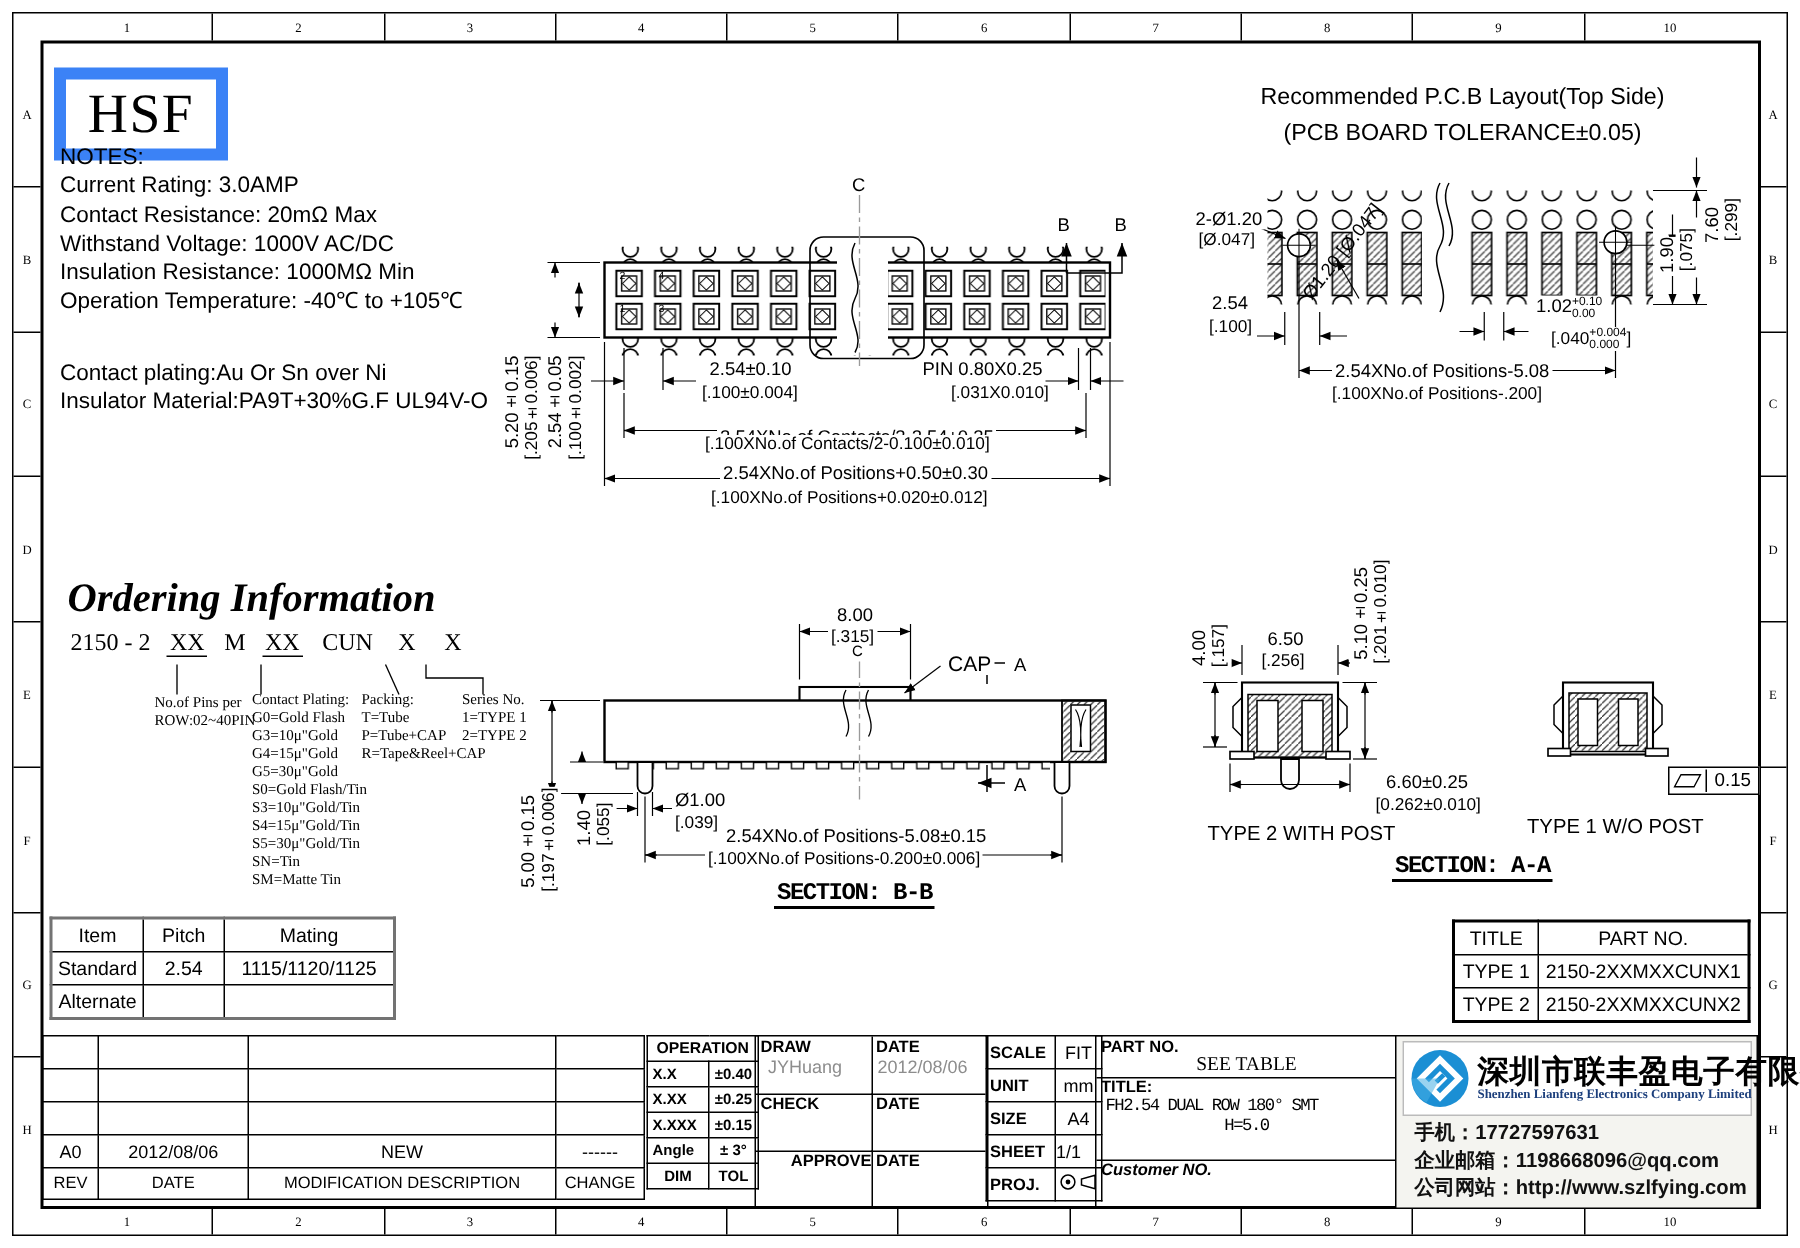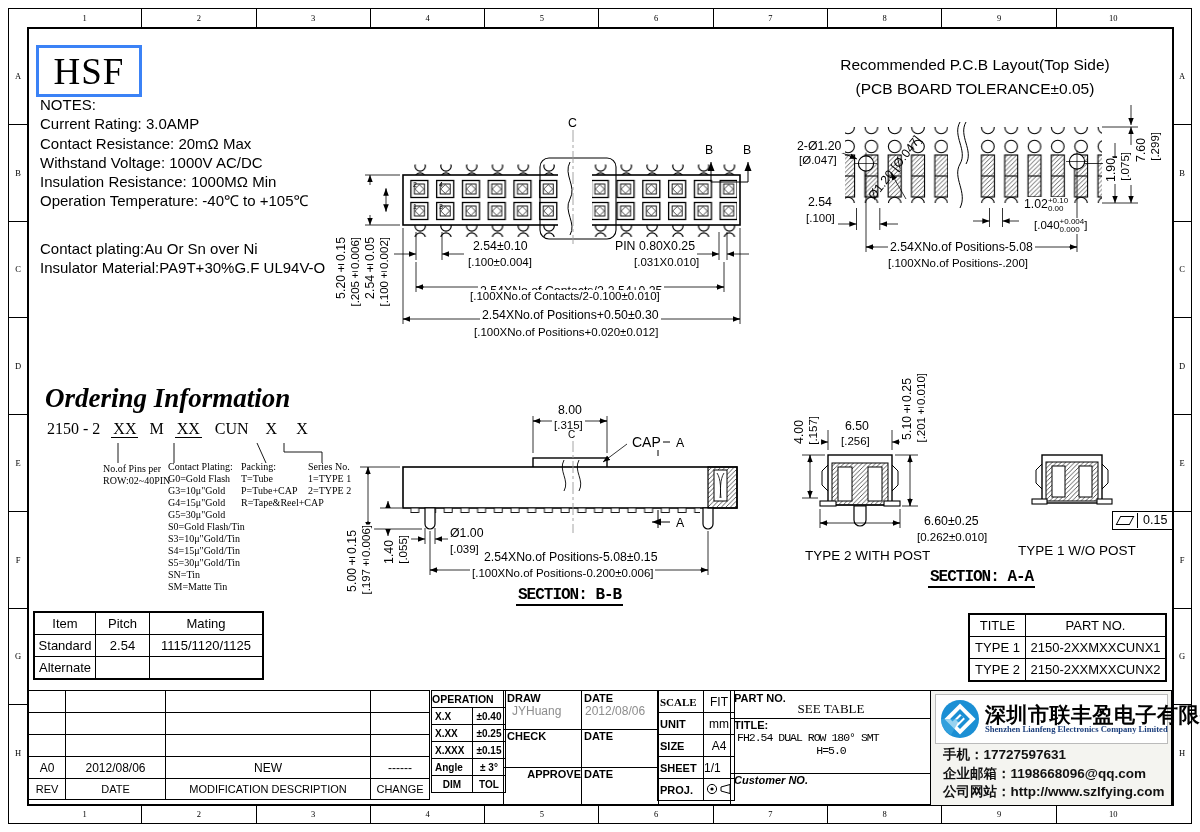--- a/index.html
+++ b/index.html
@@ -66,21 +66,21 @@
   <div class="zone" style="flex:1;border-bottom:1px solid #000;">A</div>
   <div class="zone" style="flex:1;border-bottom:1px solid #000;">B</div>
   <div class="zone" style="flex:1;border-bottom:1px solid #000;">C</div>
   <div class="zone" style="flex:1;border-bottom:1px solid #000;">D</div>
   <div class="zone" style="flex:1;border-bottom:1px solid #000;">E</div>
   <div class="zone" style="flex:1;border-bottom:1px solid #000;">F</div>
   <div class="zone" style="flex:1;border-bottom:1px solid #000;">G</div>
   <div class="zone" style="flex:1;">H</div>
 </div>
 
-<div class="abs" style="left:36px;top:45px;width:100px;height:46px;border:3px solid #3b82f6;display:flex;align-items:center;justify-content:center;">
+<div class="abs" style="left:36px;top:45px;width:100px;height:46px;border:8px solid #3b82f6;display:flex;align-items:center;justify-content:center;">
   <span style="font-family:'Liberation Serif',serif;font-size:37px;letter-spacing:1px;">HSF</span>
 </div>
 
 <div class="abs" style="left:40px;top:95px;font-size:15px;line-height:19.3px;">
   <div>NOTES:</div>
   <div>Current Rating: 3.0AMP</div>
   <div>Contact Resistance: 20mΩ Max</div>
   <div>Withstand Voltage: 1000V AC/DC</div>
   <div>Insulation Resistance: 1000MΩ Min</div>
   <div>Operation Temperature: -40℃ to +105℃</div>
@@ -442,21 +442,21 @@
 <span class="abs dim" style="left:922px;top:515px;">6.60±0.25</span>
 <span class="abs dim sm" style="left:915px;top:531px;">[0.262±0.010]</span>
 <span class="abs typlbl" style="left:805px;top:548px;">TYPE 2 WITH POST</span>
 <span class="abs typlbl" style="left:1018px;top:543px;">TYPE 1 W/O POST</span>
 <div class="abs" style="left:1112px;top:511px;height:17px;display:flex;align-items:center;border:1.2px solid #000;background:#fff;">
   <span style="display:inline-block;width:12px;height:7px;border:1.2px solid #000;transform:skewX(-28deg);margin:0 5px;"></span>
   <span style="font-size:12.5px;padding:0 5px;border-left:1.2px solid #000;line-height:15px;">0.15</span>
 </div>
 <span class="abs seclbl" style="left:928px;top:568px;">SECTION: A-A</span>
 
-<table class="abs t1" style="left:33px;top:611px;border:2px solid #000000;">
+<table class="abs t1" style="left:33px;top:611px;border:2px solid #737373;">
   <tbody>
       <tr>
     <th style="width:60px;">Item</th>
     <th style="width:53px;">Pitch</th>
     <th style="width:112px;">Mating</th>
   </tr>
   <tr>
     <td>Standard</td>
     <td>2.54</td>
     <td>1115/1120/1125</td>
@@ -517,21 +517,21 @@
     <td>DATE</td>
     <td>MODIFICATION DESCRIPTION</td>
     <td>CHANGE</td>
   </tr>
 </tbody>
   </table>
 
 <table class="abs" style="left:431px;top:690px;border:1.5px solid #000;">
   <tbody>
       <tr>
-        <td colspan="2" style="width:69px;height:16px;font-size:10.5px;font-weight:bold;">OPERATION</td>
+        <td colspan="2" style="width:69px;height:16px;text-align:center;font-size:10.5px;font-weight:bold;">OPERATION</td>
       </tr>
   <tr>
     <td class="lab" style="width:37px;height:16px;padding-left:3px;">X.X</td>
     <td class="lab" style="width:32px;text-align:center;">±0.40</td>
   </tr>
   <tr>
     <td class="lab" style="height:16px;padding-left:3px;">X.XX</td>
     <td class="lab" style="text-align:center;">±0.25</td>
   </tr>
   <tr>
@@ -568,21 +568,21 @@
     <div class="lab" style="padding:1px 0 0 3px;font-size:11px;text-align:right;">APPROVE</div>
   </div>
   <div style="position:absolute;left:77px;top:76px;width:76px;height:37px;">
     <div class="lab" style="padding:1px 0 0 3px;font-size:11px;">DATE</div>
   </div>
 </div>
 
 <table class="abs" style="left:657px;top:690px;border:1.5px solid #000;">
   <tbody>
       <tr>
-    <td style="width:43px;height:21px;font-size:11px;font-weight:bold;padding-left:2px;font-family:Liberation Serif, serif;">SCALE</td>
+    <td style="width:43px;height:21px;font-size:11px;font-weight:bold;padding-left:2px;">SCALE</td>
     <td style="width:30px;text-align:center;font-size:12px;">FIT</td>
   </tr>
   <tr>
     <td style="height:21px;font-size:11px;font-weight:bold;padding-left:2px;">UNIT</td>
     <td style="text-align:center;font-size:12px;">mm</td>
   </tr>
   <tr>
     <td style="height:21px;font-size:11px;font-weight:bold;padding-left:2px;">SIZE</td>
     <td style="text-align:center;font-size:12px;">A4</td>
   </tr>

